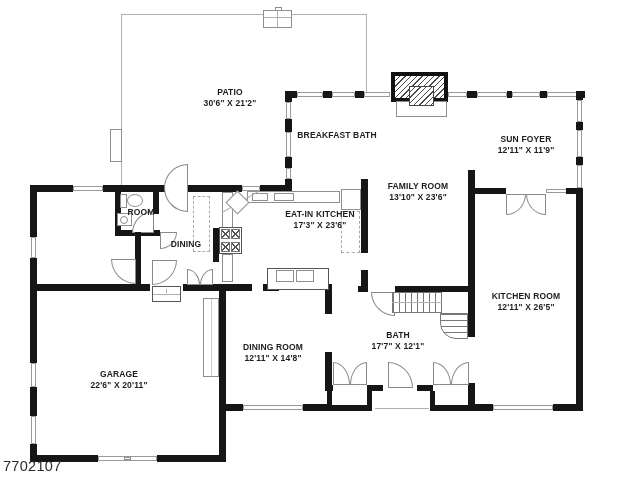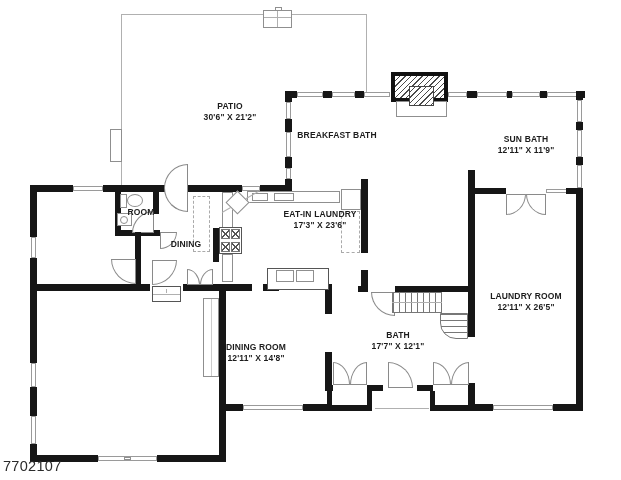--- a/index.html
+++ b/index.html
@@ -187,48 +187,56 @@
   <div class="xb" style="left:231px;top:229px"></div>
   <div class="xb" style="left:221px;top:242px"></div>
   <div class="xb" style="left:231px;top:242px"></div>
   <div class="tg" style="left:222px;top:254px;width:11px;height:28px"></div>
   <div class="tg" style="left:267px;top:268px;width:62px;height:22px;border-color:#555"></div>
   <div class="tg" style="left:276px;top:270px;width:18px;height:12px"></div>
   <div class="tg" style="left:296px;top:270px;width:18px;height:12px"></div>
   <div class="tg" style="left:341px;top:189px;width:20px;height:21px"></div>
   <div class="tg dash" style="left:341px;top:211px;width:19px;height:42px"></div>
 
-  <div class="lbl" style="left:230px;top:101px">
+  <div class="lbl" style="left:230px;top:87px">
     <div>PATIO</div>
     <div>30'6" X 21'2"</div>
   </div>
   <div class="lbl" style="left:337px;top:130px">
     <div>BREAKFAST BATH</div>
   </div>
   <div class="lbl" style="left:526px;top:134px">
-    <div>SUN BATH</div>
+    <div>SUN FOYER</div>
     <div>12'11" X 11'9"</div>
   </div>
+  <div class="lbl" style="left:418px;top:181px">
+    <div>FAMILY ROOM</div>
+    <div>13'10" X 23'6"</div>
+  </div>
   <div class="lbl" style="left:320px;top:209px">
-    <div>EAT-IN LAUNDRY</div>
+    <div>EAT-IN KITCHEN</div>
     <div>17'3" X 23'6"</div>
   </div>
   <div class="lbl" style="left:141px;top:207px">
     <div>ROOM</div>
   </div>
   <div class="lbl" style="left:186px;top:239px">
     <div>DINING</div>
   </div>
-  <div class="lbl" style="left:256px;top:342px">
+  <div class="lbl" style="left:119px;top:369px">
+    <div>GARAGE</div>
+    <div>22'6" X 20'11"</div>
+  </div>
+  <div class="lbl" style="left:273px;top:342px">
     <div>DINING ROOM</div>
     <div>12'11" X 14'8"</div>
   </div>
   <div class="lbl" style="left:398px;top:330px">
     <div>BATH</div>
     <div>17'7" X 12'1"</div>
   </div>
   <div class="lbl" style="left:526px;top:291px">
-    <div>LAUNDRY ROOM</div>
+    <div>KITCHEN ROOM</div>
     <div>12'11" X 26'5"</div>
   </div>
 
   <div class="idtag">7702107</div>
 </div>
 
 </body></html>

